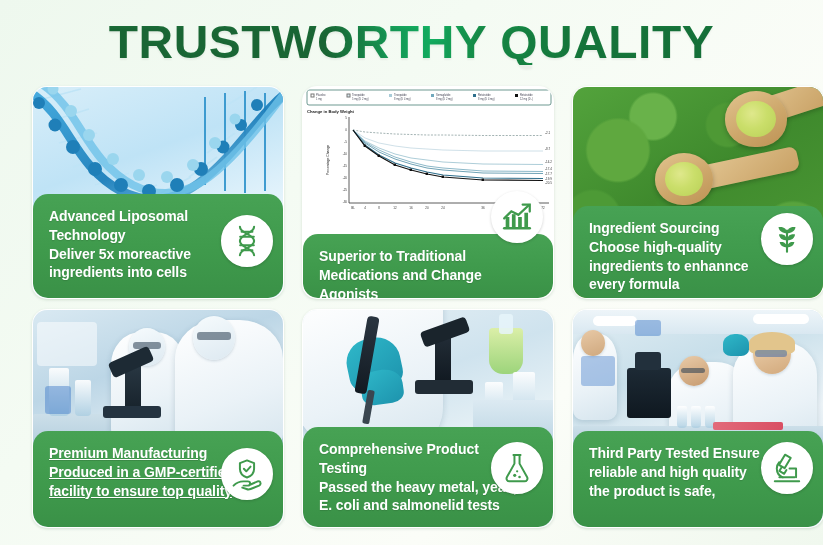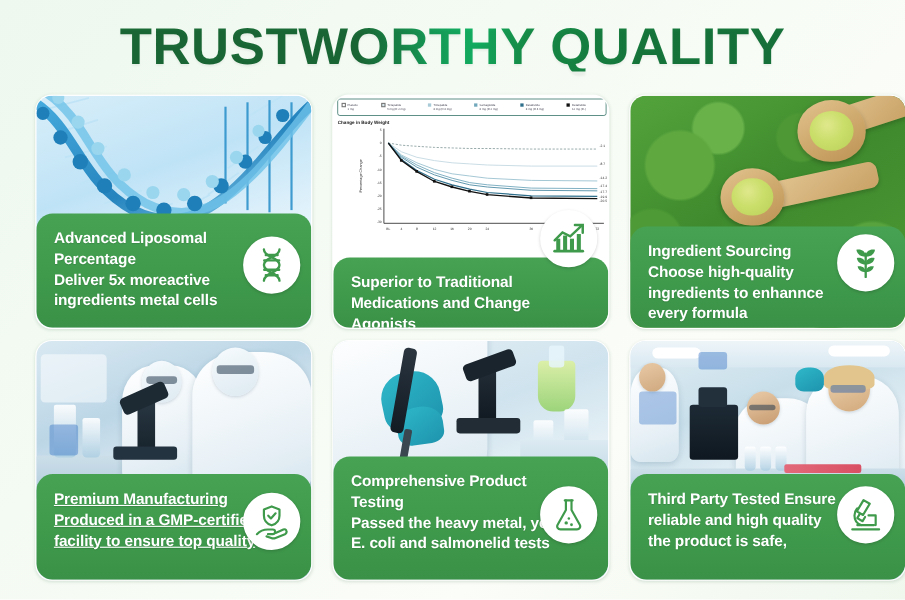--- a/index.html
+++ b/index.html
@@ -162,21 +162,21 @@
     line-height: 1.34;
     letter-spacing: -0.1px;
     text-shadow: 0 1px 1px rgba(0,0,0,0.12);
   }
   .caption .line { display: block; white-space: nowrap; }
 
   .c1 .caption { height: 104px; }
   .c2 .caption { height: 64px; }
   .c3 .caption { height: 92px; }
   .c4 .caption { height: 96px; text-decoration: underline; }
-  .c5 .caption { height: 112px; }
+  .c5 .caption { height: 100px; }
   .c6 .caption { height: 96px; }
 
   
   .badge {
     position: absolute;
     right: 10px;
     width: 52px;
     height: 52px;
     border-radius: 50%;
     background: #ffffff;
@@ -262,23 +262,23 @@
     </div>
     <div class="badge">
       <svg viewBox="0 0 24 24" fill="none" stroke="#3f9a4c" stroke-width="1.5" stroke-linecap="round">
         <path d="M7 2c0 5 10 5 10 10S7 17 7 22"></path>
         <path d="M17 2c0 5-10 5-10 10s10 5 10 10"></path>
         <path d="M8.2 5.5h7.6M7.2 9h9.6M7.2 15h9.6M8.2 18.5h7.6"></path>
       </svg>
     </div>
     <div class="caption">
       <span class="line">Advanced Liposomal</span>
-      <span class="line">Percentage</span>
+      <span class="line">Technology</span>
       <span class="line">Deliver 5x moreactive</span>
-      <span class="line">ingredients metal cells</span>
+      <span class="line">ingredients into cells</span>
     </div>
   </div>
 
   <div class="card c2">
     <div class="photo ph-chart">
       <svg viewBox="0 0 252 132" xmlns="http://www.w3.org/2000/svg">
         <rect x="0" y="0" width="252" height="132" fill="#ffffff"></rect>
 
         <rect x="4" y="3" width="244" height="15" fill="#ffffff" stroke="#2f6f63" stroke-width="0.7" rx="2"></rect>
         <g font-size="2.6" fill="#445" font-family="Liberation Sans, sans-serif">

